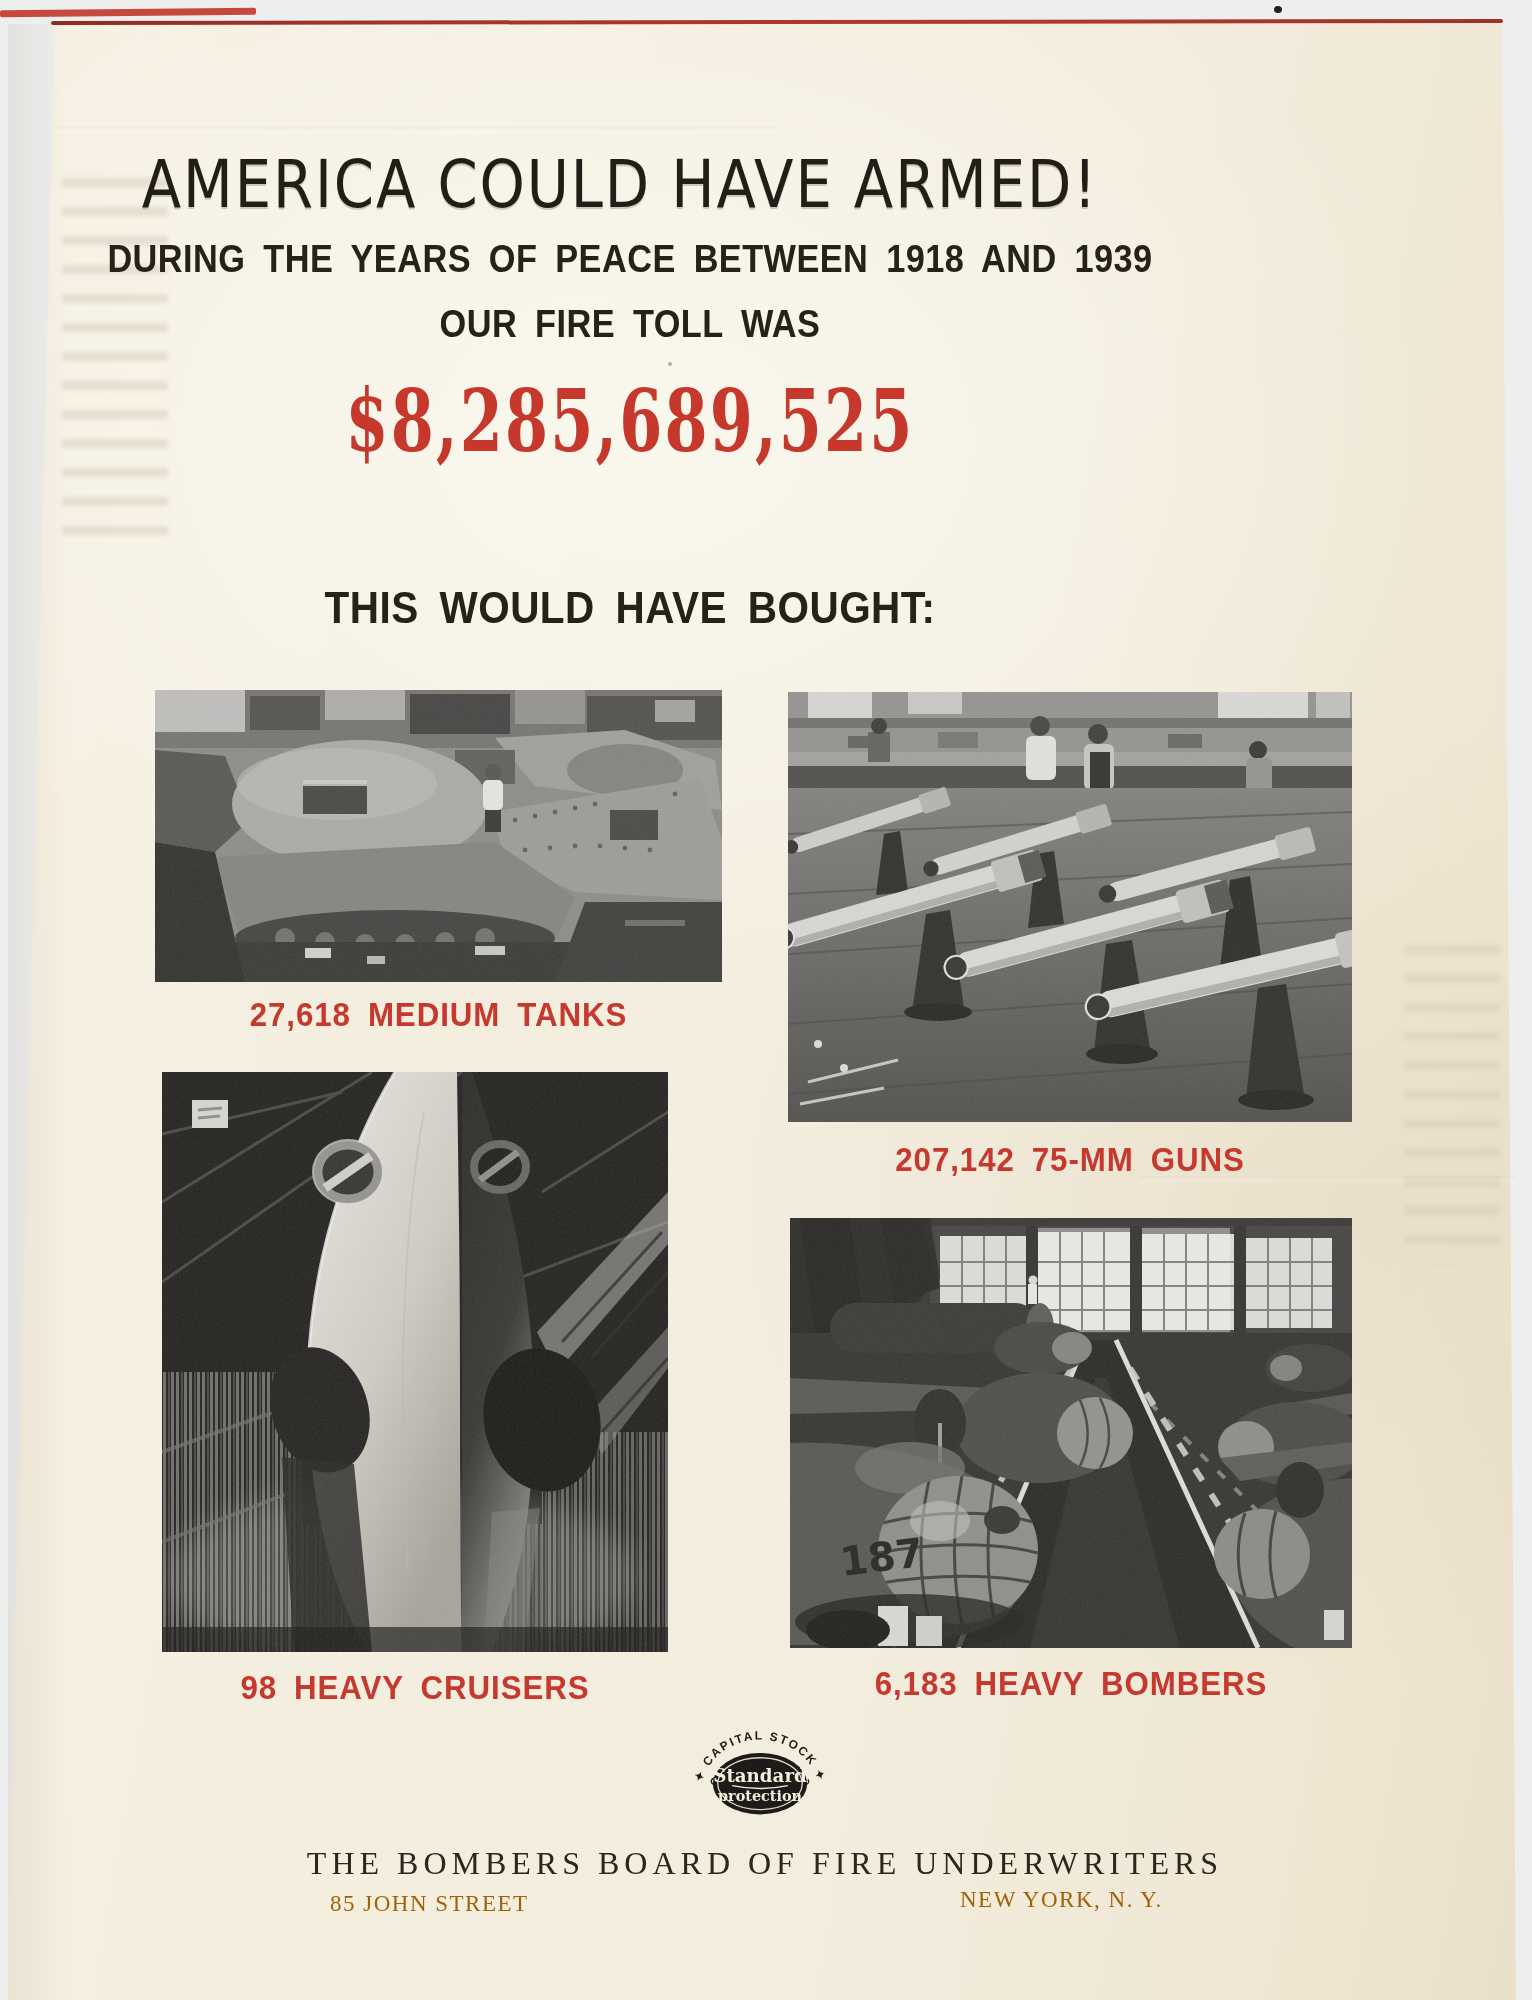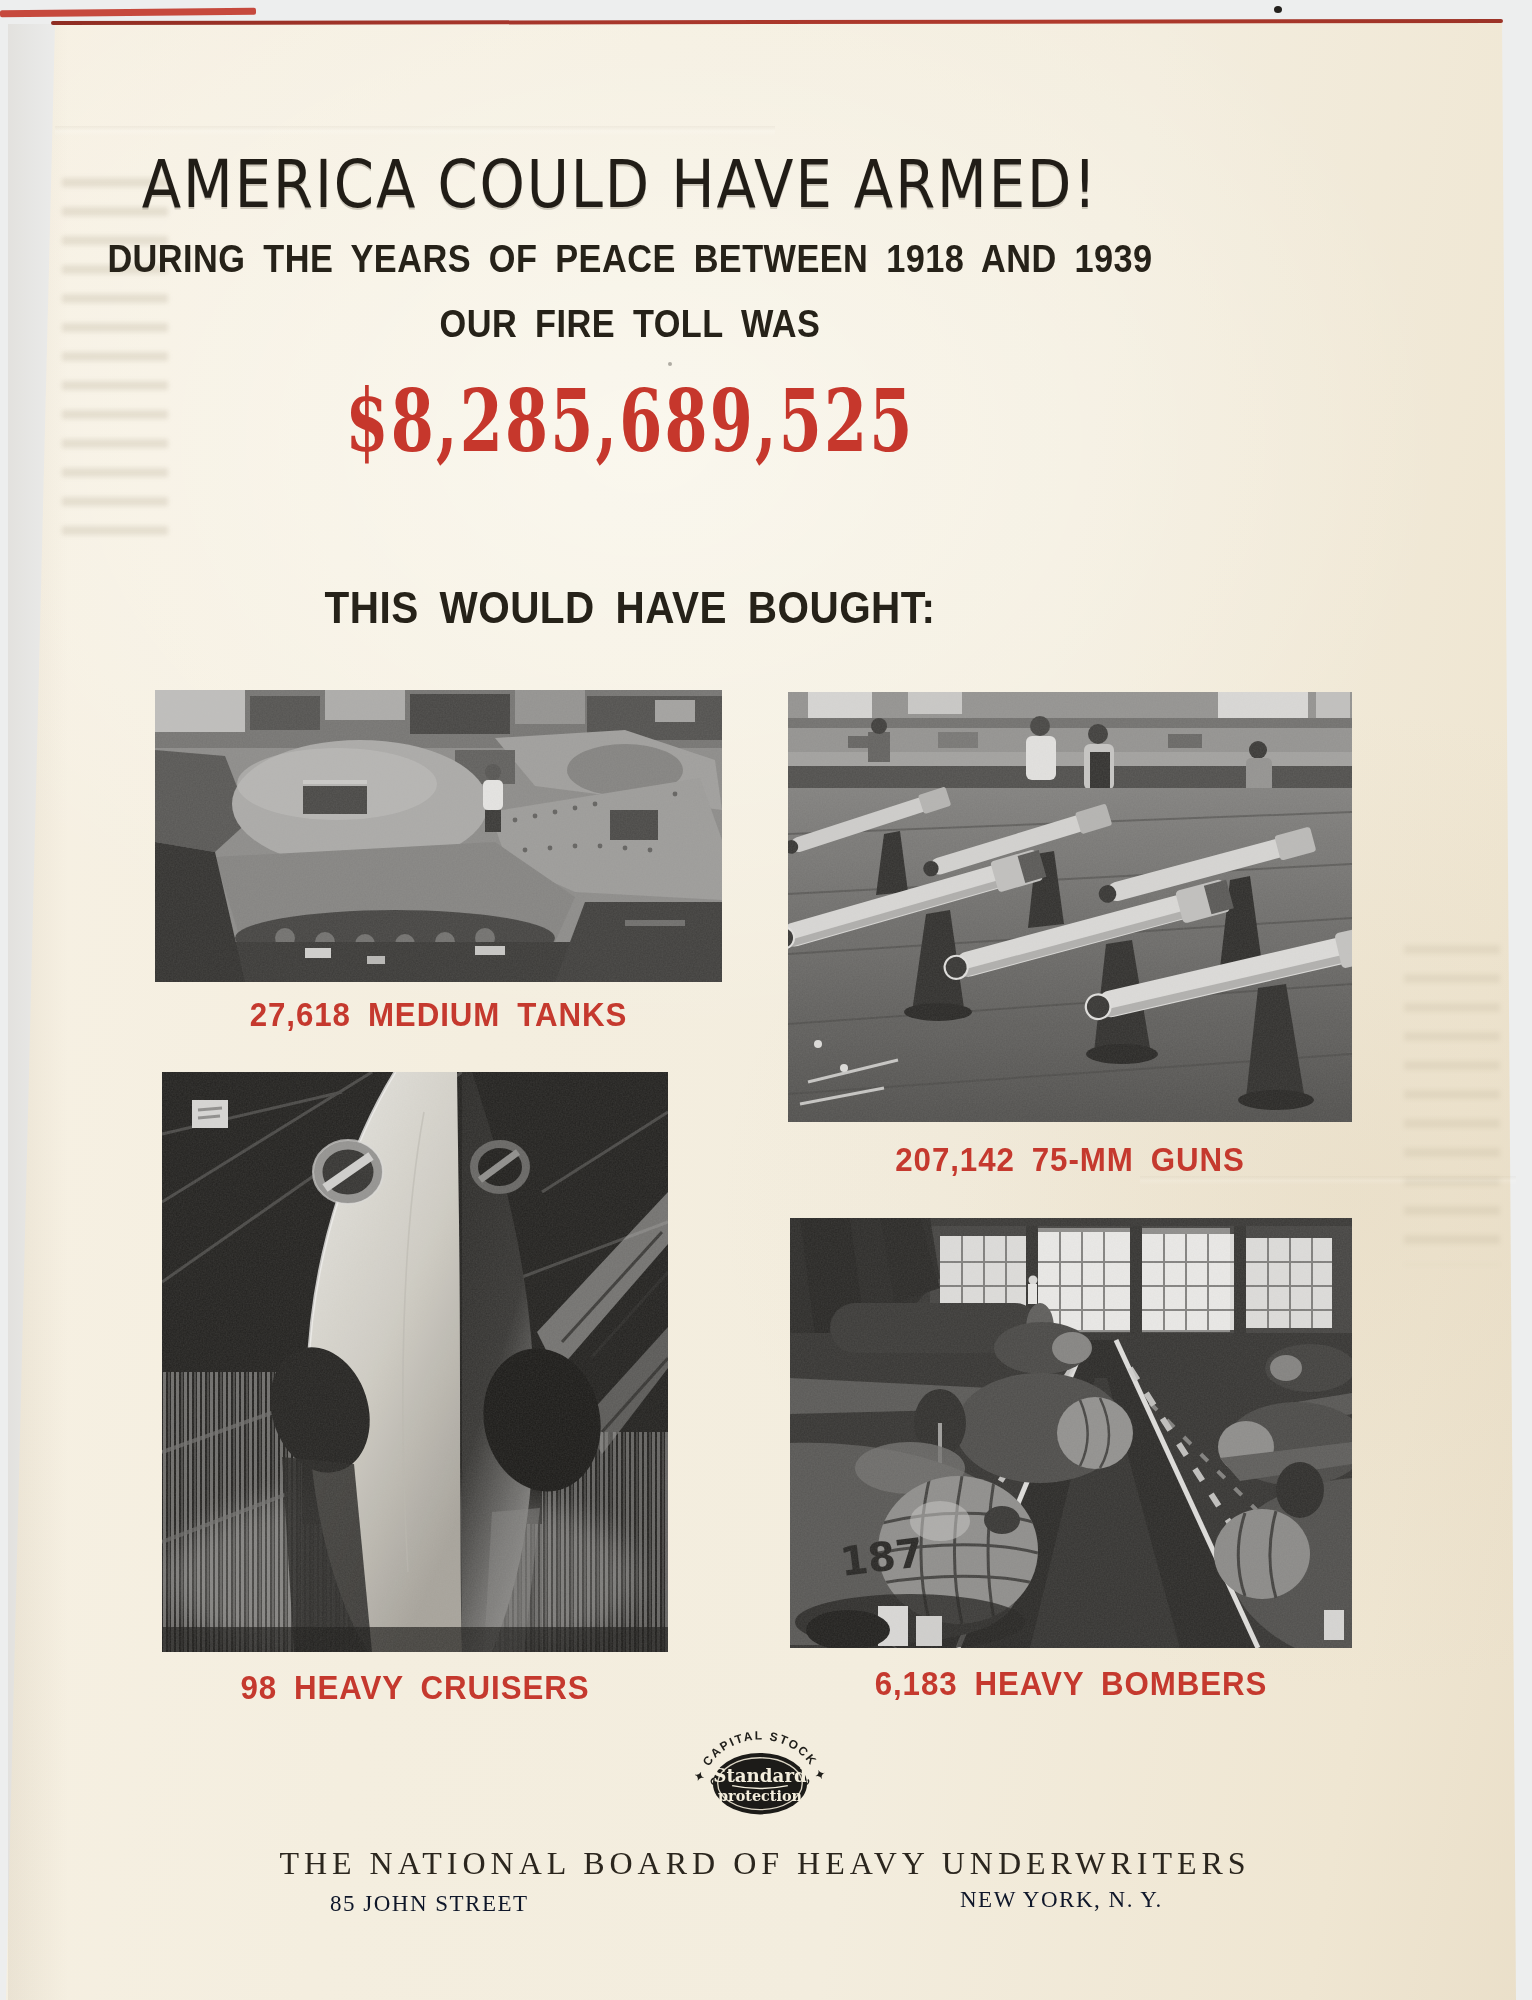--- a/index.html
+++ b/index.html
@@ -71,21 +71,21 @@
     font-size:34px;letter-spacing:1px;word-spacing:8px;color:#c5392e;
     transform:scaleX(.92);transform-origin:center top;
   }
   
   .seal{left:688px;top:1728px;width:144px;height:112px;}
   .footer-org{
     left:160px;top:1845px;width:1210px;text-align:center;white-space:nowrap;
     font-family:"Liberation Serif",serif;font-size:32px;letter-spacing:5px;color:#2b261e;
   }
   .footer-addr{
-    font-family:"Liberation Serif",serif;font-size:23px;letter-spacing:1.5px;color:#0f172a;white-space:nowrap;
+    font-family:"Liberation Serif",serif;font-size:23px;letter-spacing:1.5px;color:#a16207;white-space:nowrap;
   }
   .addr-left{left:330px;top:1891px;}
   .addr-right{left:960px;top:1887px;width:282px;text-align:left;}
 </style>
 </head>
 <body>
 
 <svg width="0" height="0" style="position:absolute" aria-hidden="true">
   <defs>
     <filter id="grain" x="0%" y="0%" width="100%" height="100%">
@@ -459,15 +459,15 @@
     <textPath href="#sealBot" xlink:href="#sealBot" startOffset="50%" text-anchor="middle">COMPANY INSURANCE</textPath>
   </text>
   <ellipse cx="75" cy="58" rx="49" ry="32" fill="#1c1b18"></ellipse>
   <ellipse cx="75" cy="58" rx="44" ry="27" fill="none" stroke="#f1ead8" stroke-width="1.4" opacity=".9"></ellipse>
   <text x="75" y="56" text-anchor="middle" font-family="DejaVu Serif, serif" font-size="19" font-weight="bold" fill="#f4eedd">Standard</text>
   <path d="M46,60 Q75,66 104,60" stroke="#f4eedd" stroke-width="1.5" fill="none"></path>
   <text x="75" y="76" text-anchor="middle" font-family="DejaVu Serif, serif" font-size="15" font-weight="bold" fill="#f4eedd">protection</text>
 </svg>
 </div>
 
-<div class="abs footer-org">THE NATIONAL BOARD OF HEAVY UNDERWRITERS</div>
+<div class="abs footer-org">THE BOMBERS BOARD OF FIRE UNDERWRITERS</div>
 <div class="abs footer-addr addr-left">85 JOHN STREET</div>
 <div class="abs footer-addr addr-right">NEW YORK, N. Y.</div>
 
 </body></html>

